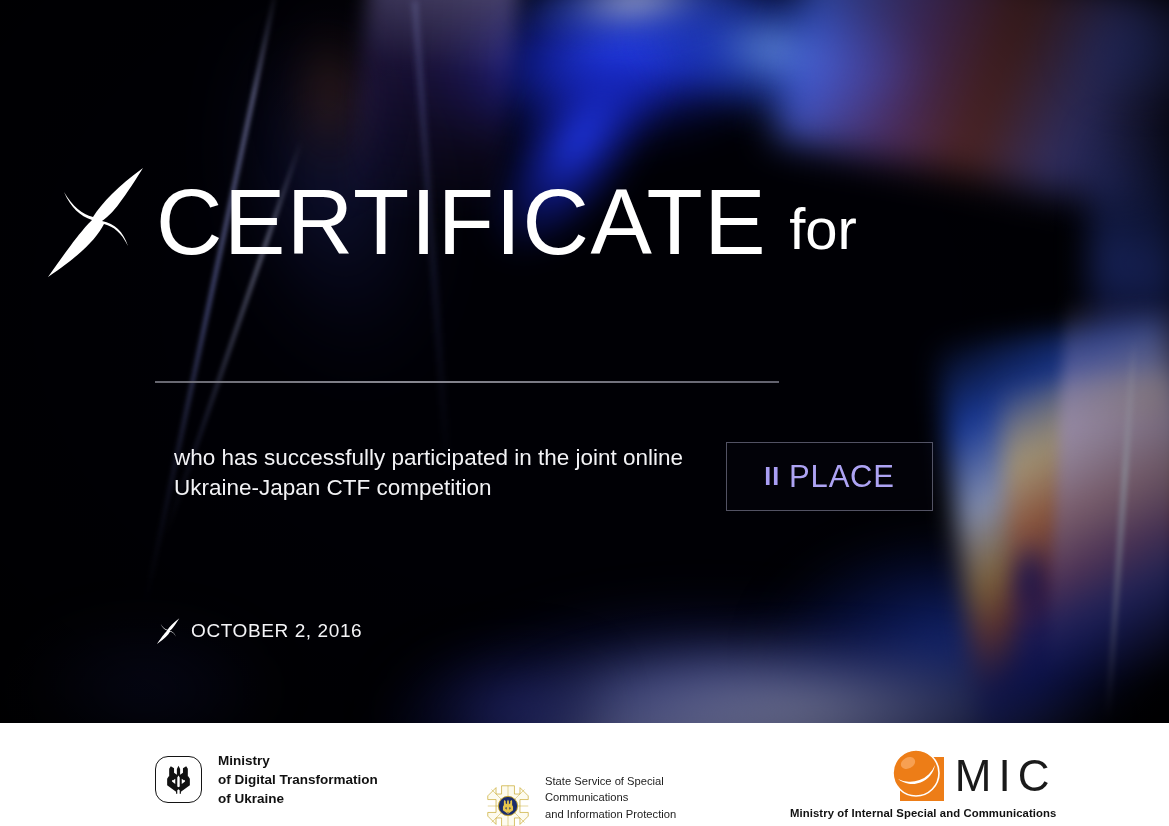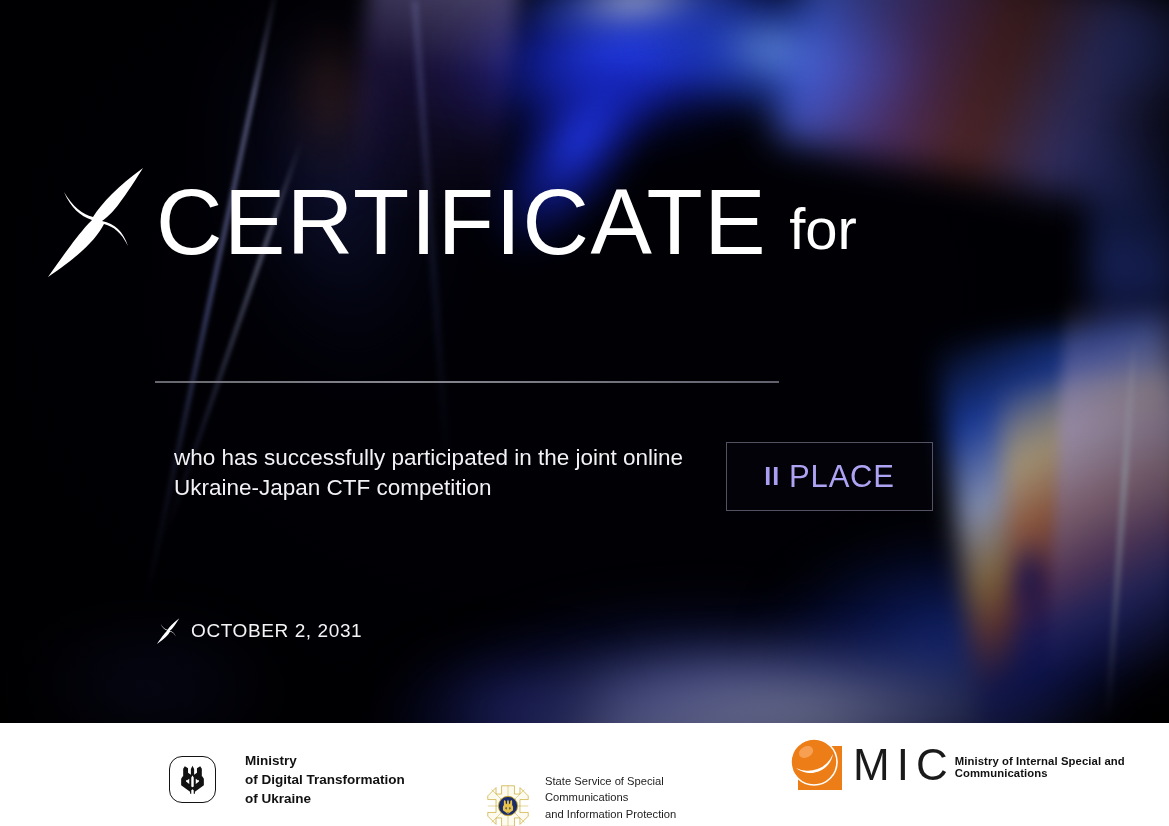--- a/index.html
+++ b/index.html
@@ -266,32 +266,32 @@
 
   
   .footer {
     position:absolute; left:0; top:723px;
     width:1169px; height:103px;
     background:#ffffff;
     display:flex; align-items:center;
   }
   .logo { display:flex; align-items:center; position:absolute; }
 
-  .logo-mdt { left:169px; top:28px; gap:29px; }
+  .logo-mdt { left:155px; top:28px; gap:16px; }
   .mdt-mark {
     width:47px; height:47px; border:1.6px solid #141414; border-radius:13px;
     display:flex; align-items:center; justify-content:center; flex:0 0 auto;
   }
   .mdt-text { font-size:13.5px; line-height:1.42; color:#111; font-weight:700; white-space:pre-line; }
 
   .logo-sscip { left:485px; top:30px; gap:14px;margin-top:20px; }
   .sscip-mark { width:46px; height:46px; flex:0 0 auto; }
   .sscip-text { font-size:11.2px; line-height:1.46; color:#1d1d1d; font-weight:400; white-space:pre-line; }
 
-  .logo-mic { left:790px; top:15px; flex-direction:row; align-items:center; }
+  .logo-mic { left:790px; top:26px; flex-direction:column; align-items:flex-end; }
   .mic-top { display:flex; align-items:center; gap:7px; }
   .mic-mark { width:56px; height:53px; flex:0 0 auto; }
   .mic-word { font-size:44px; font-weight:400; color:#1a1a1a; letter-spacing:7px; line-height:1; }
   .mic-sub { font-size:11.3px; font-weight:700; color:#111; margin-top:5px; letter-spacing:.1px; }
 </style>
 </head>
 <body>
 
 <div class="cert">
 
@@ -338,21 +338,21 @@
 
     <div class="place-badge">
       <span class="place-num">II</span>
       <span class="place-word">PLACE</span>
     </div>
 
     <div class="date-row">
       <svg class="spark-sm" viewBox="0 0 110 120">
         <path d="M103 6 C 79 44, 72 52, 62 59 C 75 62, 83 69, 88 84 C 81 70, 74 65, 64 62 C 56 77, 42 92, 8 115 C 34 78, 44 66, 52 58 C 40 54, 31 46, 24 30 C 33 45, 42 52, 53 55 C 62 41, 78 24, 103 6 Z" fill="#ffffff"></path>
       </svg>
-      <span class="date-txt">OCTOBER 2, 2031</span>
+      <span class="date-txt">OCTOBER 2, 2016</span>
     </div>
 
   </div>
 
   <div class="footer">
 
     <div class="logo logo-mdt">
       <div class="mdt-mark">
         <svg width="25" height="30" viewBox="0 0 60 74">
           <path fill="#111111" d="M30 2 L34 10 L34 24 L41 19 L41 8 L49 3 L53 9 L53 30 L44 38 L38 34 L38 47 L46 41 L46 33 L54 28 L58 34 L58 50 L36 66 L36 71 L33 71 L33 62 L30 60 L27 62 L27 71 L24 71 L24 66 L2 50 L2 34 L6 28 L14 33 L14 41 L22 47 L22 34 L16 38 L7 30 L7 9 L11 3 L19 8 L19 19 L26 24 L26 10 Z M30 26 L27 31 L27 53 L30 55 L33 53 L33 31 Z"></path>

